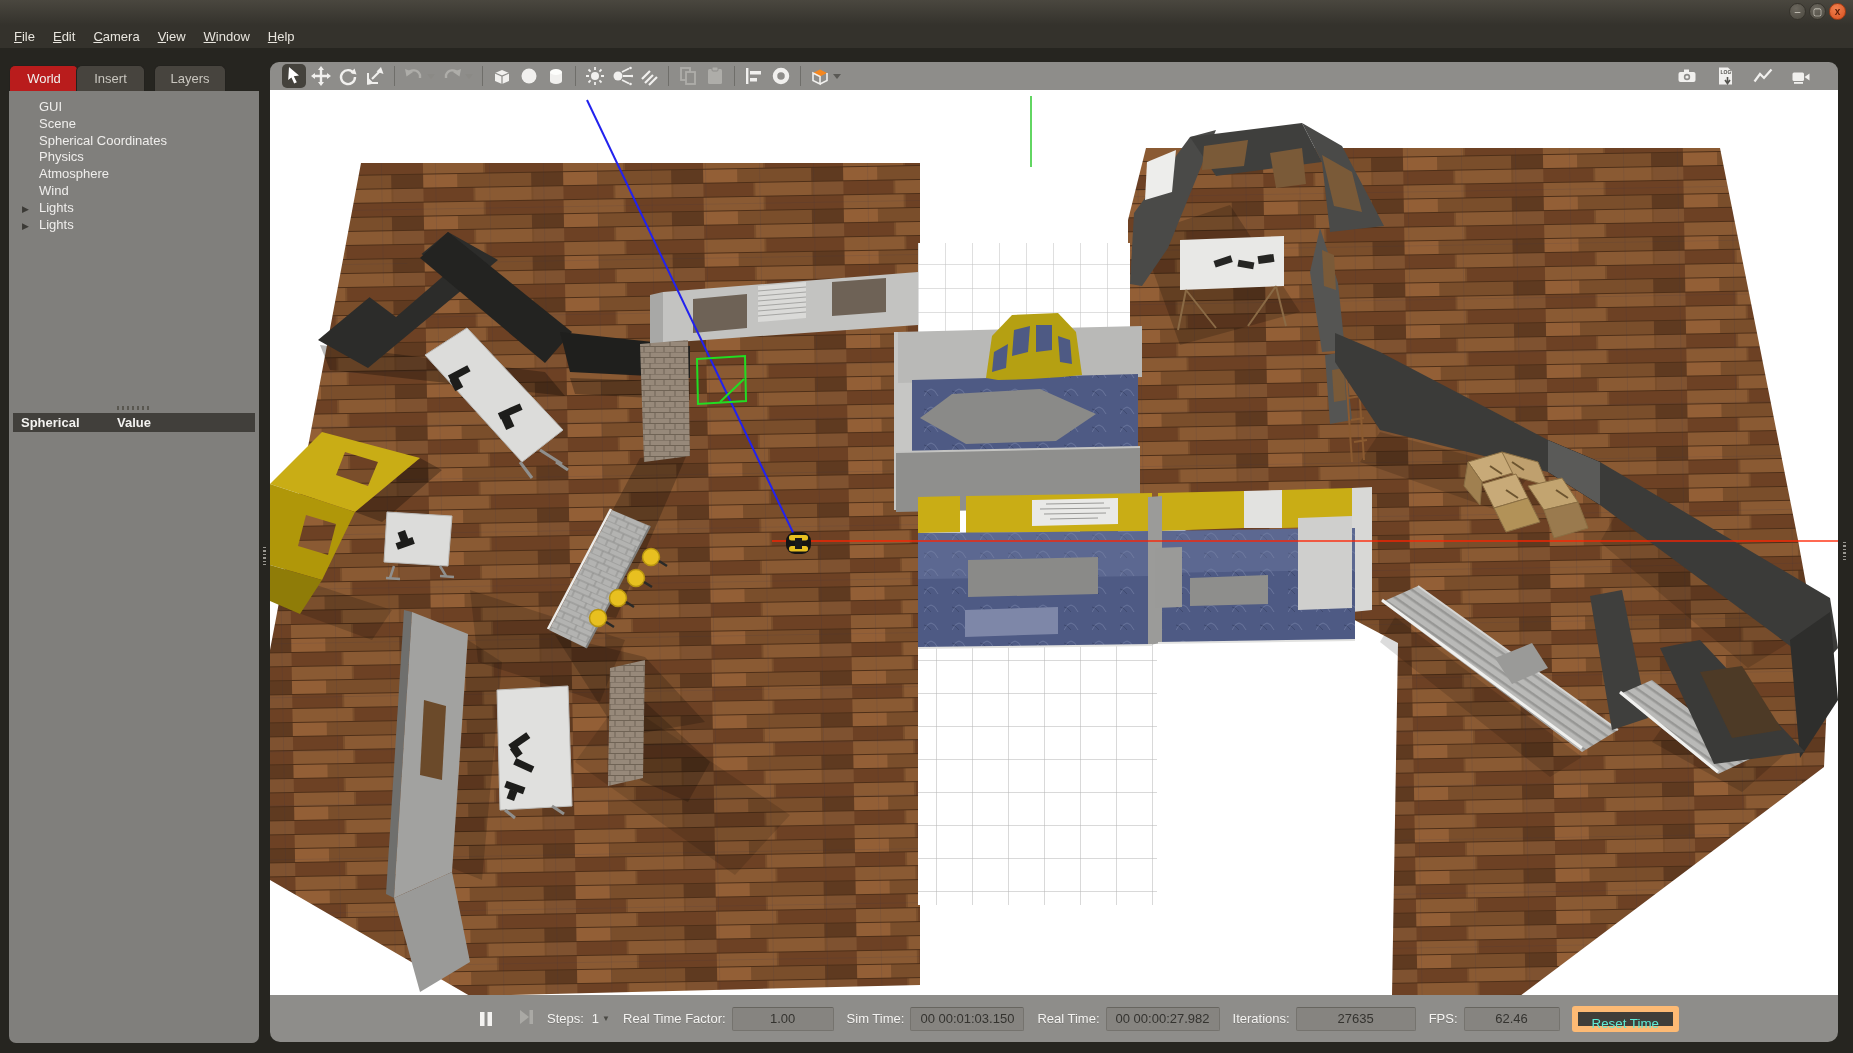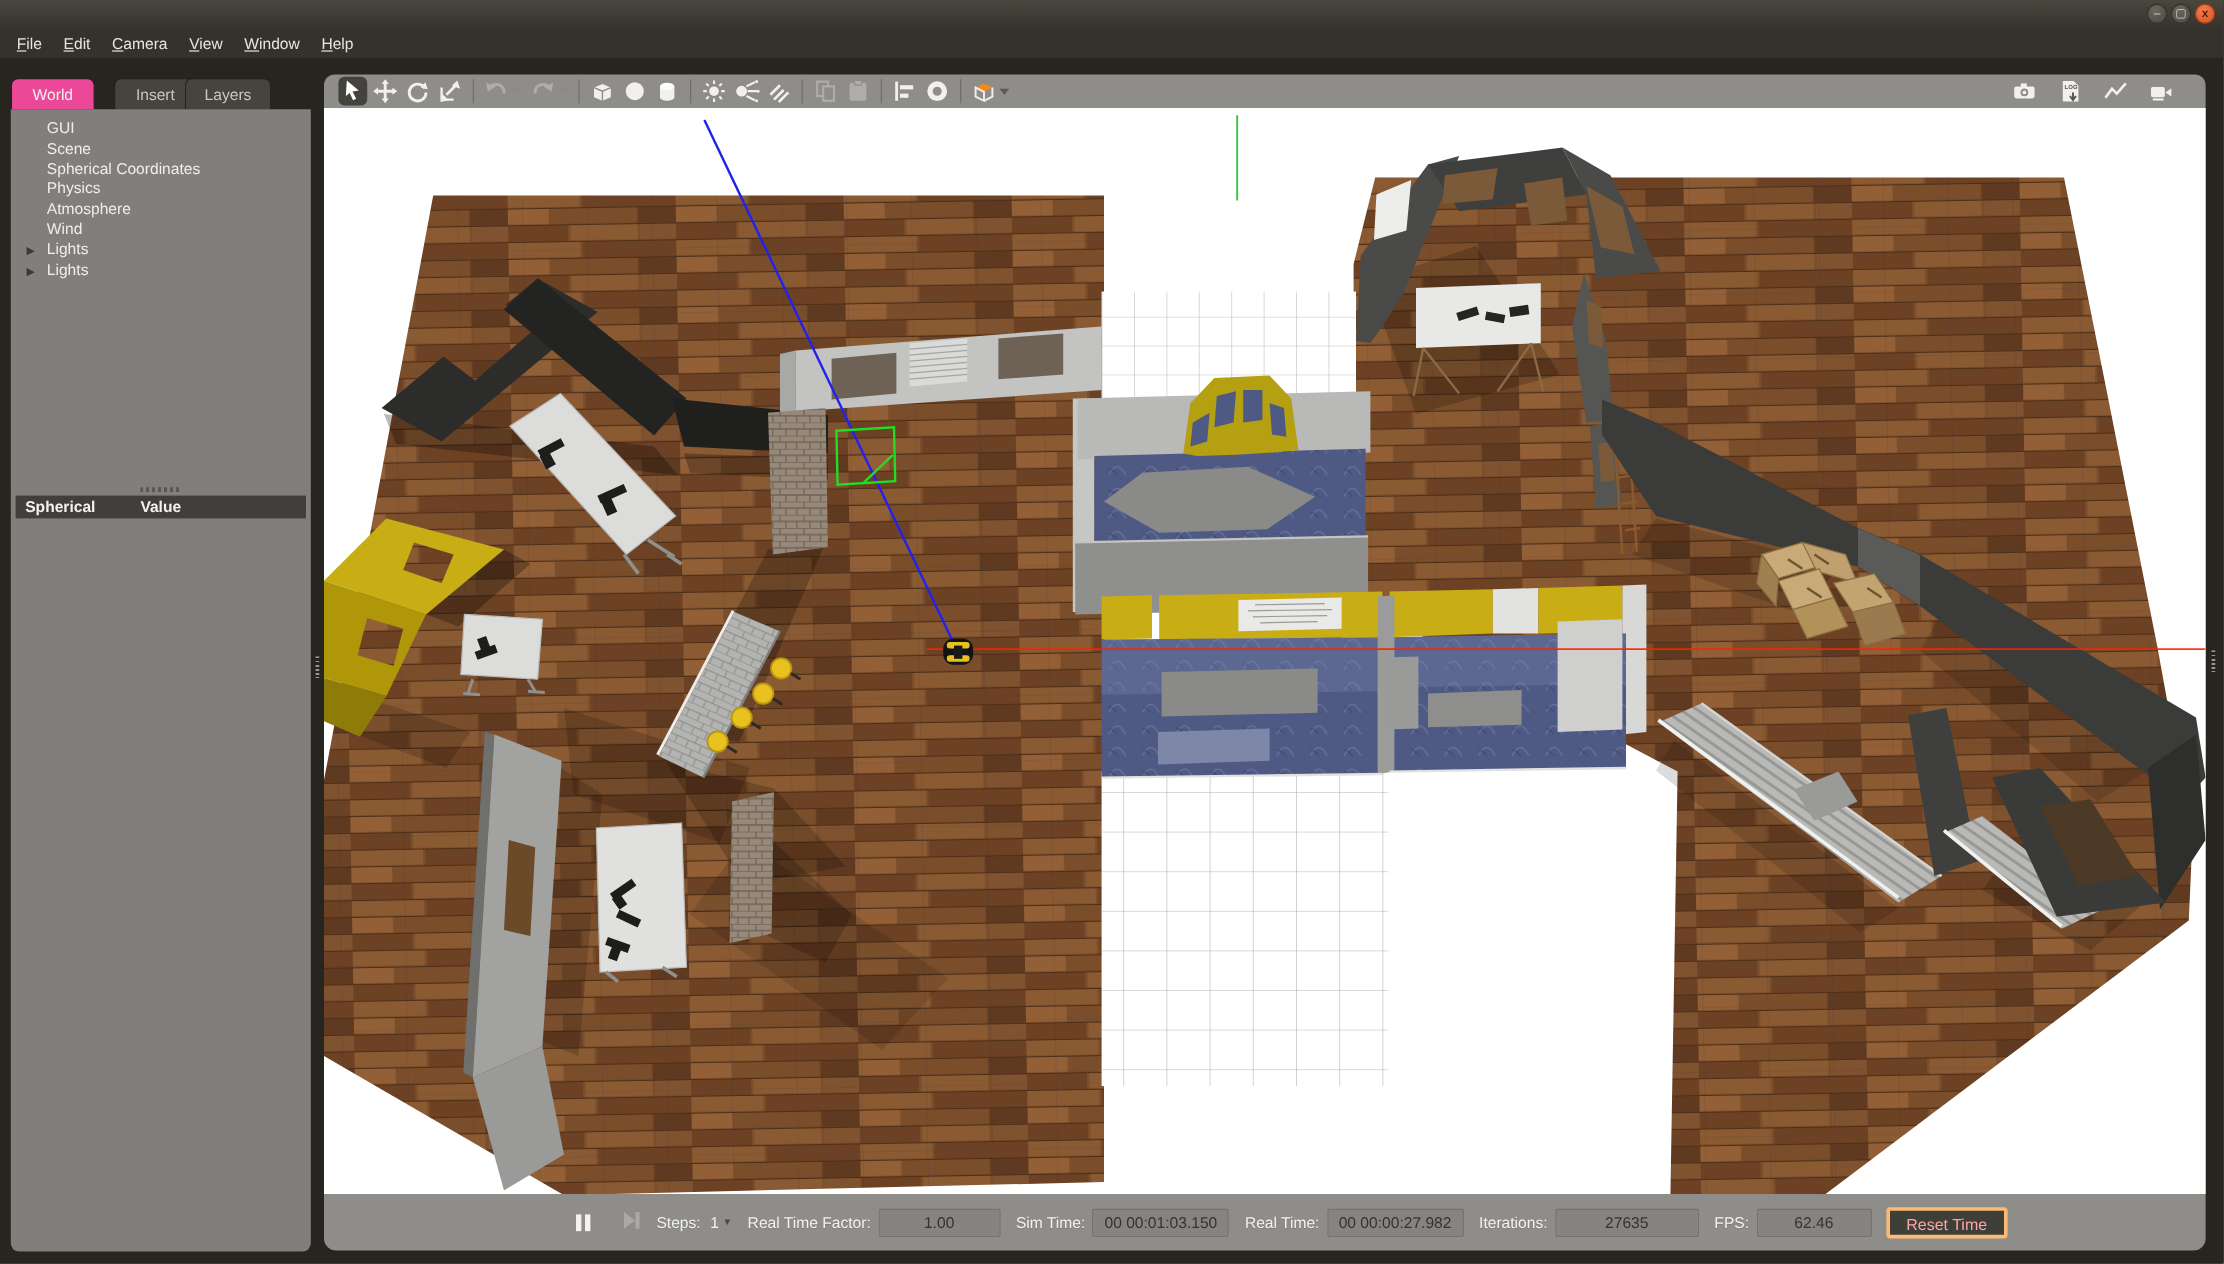--- a/index.html
+++ b/index.html
@@ -14,21 +14,21 @@
   .winbtn{width:17px;height:17px;border-radius:50%;background:radial-gradient(circle at 40% 30%,#6b675e,#4b483f);
     border:1px solid #35322b;color:#d6d2c8;font-size:10px;line-height:15px;text-align:center;box-sizing:border-box;}
   .winbtn.close{background:radial-gradient(circle at 40% 30%,#f0814f,#d8501f);border-color:#a33c14;color:#5a1c07;font-weight:bold;}
   
   .menubar{position:absolute;left:0;top:25px;width:100%;height:23px;background:#34322c;display:flex;align-items:center;padding-left:5px;}
   .menu-item{font-size:13px;color:#e8e5de;padding:2px 9px;cursor:default;}
   .menu-item u{text-decoration:underline;}
   
   .tab{position:absolute;top:65px;height:26px;box-sizing:border-box;border:1px solid #23221e;border-bottom:none;
     border-radius:6px 6px 0 0;font-size:13px;text-align:center;line-height:25px;color:#c9c6bf;background:#47443e;}
-  .tab.active{background:#ec4899;color:#f1f0ed;}
+  .tab.active{background:#b91c1c;color:#f1f0ed;}
   .panel-body{position:absolute;left:9px;top:91px;width:250px;height:952px;background:#807f7c;border-radius:0 0 7px 7px;}
   .tree{position:absolute;left:0;top:8px;width:100%;}
   .tree-item{position:relative;height:16.8px;font-size:13px;color:#efeeec;line-height:16.8px;padding-left:30px;}
   .tree-item .arrow{position:absolute;left:13px;top:1px;font-size:9px;color:#3b3a36;}
   .splitter-h{position:absolute;left:50%;top:315px;transform:translateX(-50%);
     width:34px;height:4px;background:repeating-linear-gradient(90deg,#595750 0 2px,transparent 2px 5px);}
   .prop-header{position:absolute;left:4px;right:4px;top:322px;height:19px;background:#413f3b;
     font-size:13px;font-weight:bold;color:#f3f2f0;line-height:19px;}
   .prop-header .ph1{position:absolute;left:8px;}
   .prop-header .ph2{position:absolute;left:104px;}
@@ -46,22 +46,22 @@
   
   .viewport{position:absolute;left:270px;top:90px;width:1568px;height:905px;background:#fff;}
   .viewport svg{display:block;}
   
   .statusbar{position:absolute;left:270px;top:995px;width:1568px;height:47px;background:#8e8d8a;
     border-radius:0 0 10px 10px;display:flex;align-items:center;font-size:13px;color:#f4f3f1;box-sizing:border-box;}
   .sb-label{margin-left:13px;white-space:nowrap;text-shadow:0 1px 0 rgba(0,0,0,0.15);}
   .sb-box{margin-left:6px;height:20px;background:#868480;border:1px solid #75736e;border-top-color:#67655f;
     border-radius:2px;color:#34332f;padding:1px 4px;line-height:19px;white-space:nowrap;box-sizing:content-box;}
   .sb-steps-dd{font-size:8px;color:#4a4944;margin-left:3px;}
-  .reset-btn{margin-left:12px;height:26px;background:#403e39;border:3px solid #fdba74;border-radius:3px;
-    color:#fca5a5;padding:0 14px;line-height:24px;}
+  .reset-btn{margin-left:12px;height:26px;background:#403e39;border:6px solid #fdba74;border-radius:3px;
+    color:#5eead4;padding:0 14px;line-height:24px;}
   .playicon{display:flex;margin-left:208px;}
 </style>
 </head>
 <body>
 
 <div class="window">
 
   <div class="titlebar">
     <div class="winbtns">
         <div class="winbtn">–</div>
@@ -74,21 +74,21 @@
       <span class="menu-item"><u>F</u>ile</span>
       <span class="menu-item"><u>E</u>dit</span>
       <span class="menu-item"><u>C</u>amera</span>
       <span class="menu-item"><u>V</u>iew</span>
       <span class="menu-item"><u>W</u>indow</span>
       <span class="menu-item"><u>H</u>elp</span>
     </div>
 
   <div id="tabs">
       <div class="tab active" style="left: 9px; width: 70px;">World</div>
-      <div class="tab" style="left: 95px; width: 69px;">Insert</div>
+      <div class="tab" style="left: 76px; width: 69px;">Insert</div>
       <div class="tab" style="left: 154px; width: 72px;">Layers</div>
     </div>
 
   <div class="panel-body">
     <div class="tree" id="tree">
         <div class="tree-item"><span>GUI</span></div>
         <div class="tree-item"><span>Scene</span></div>
         <div class="tree-item"><span>Spherical Coordinates</span></div>
         <div class="tree-item"><span>Physics</span></div>
         <div class="tree-item"><span>Atmosphere</span></div>

